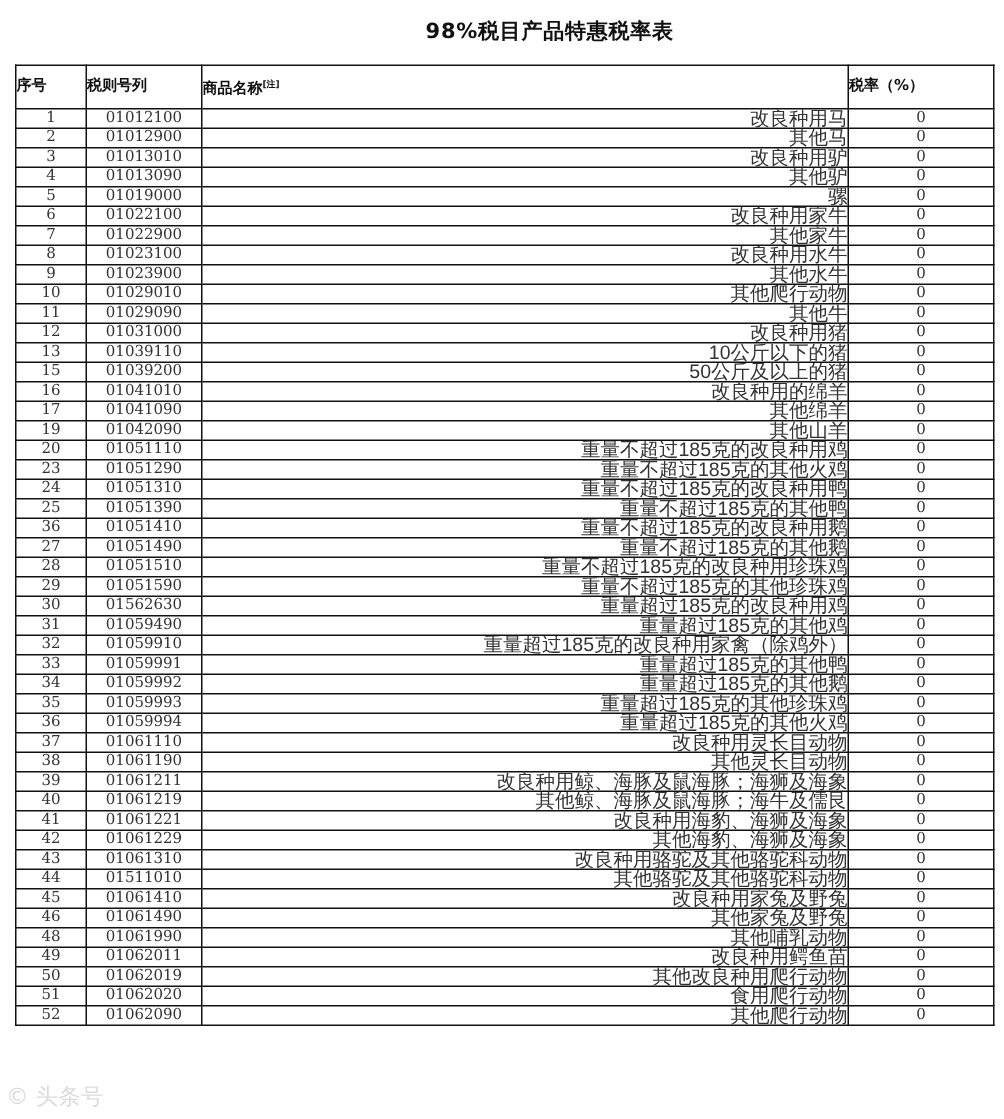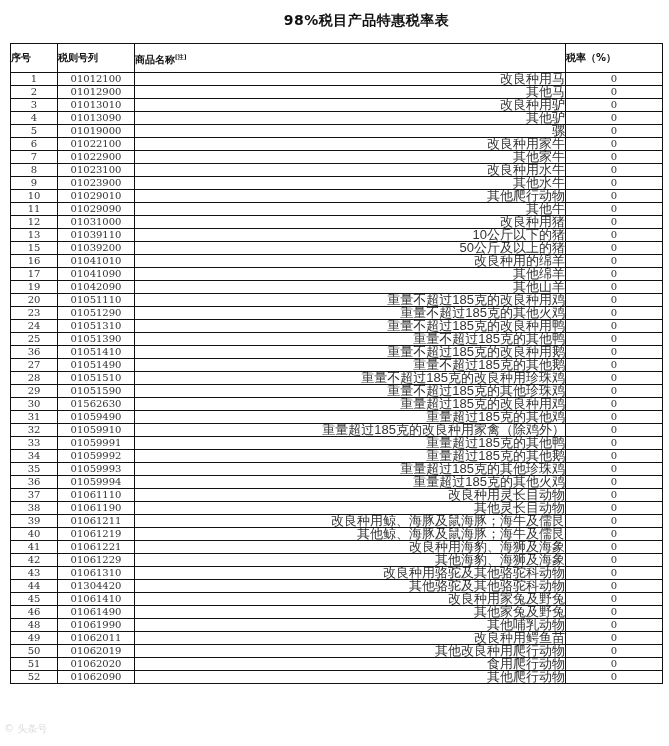--- a/index.html
+++ b/index.html
@@ -24,21 +24,21 @@
     table.rate-table th {
       height: 28px; font-family: "DejaVu Sans", sans-serif; font-weight: bold;
       font-size: 10px; color: #111; text-align: left;
     }
     table.rate-table th sup { font-size: 6px; vertical-align: 4px; }
     table.rate-table td { height: 12px; color: #333; }
     td.c-seq, td.c-code, td.c-rate { text-align: center; }
     td.c-name { text-align: right; padding-left: 2px; font-family: Liberation Sans, sans-serif; font-size: 13px; }
     col.w1 { width: 47px; } col.w2 { width: 77px; } col.w3 { width: 431px; } col.w4 { width: 97px; }
     .watermark {
-      position: absolute; left: 4px; top: 722px; font-size: 10px; color: rgba(150,150,150,0.35);
+      position: absolute; left: 4px; top: 722px; font-size: 15px; color: rgba(150,150,150,0.35);
       font-family: "DejaVu Sans", sans-serif; pointer-events: none;
     }
   </style>
 </head>
 <body>
 
 <div class="title">98%税目产品特惠税率表</div>
 
 <table class="rate-table">
   <colgroup>
@@ -256,21 +256,21 @@
       </tr>
       <tr>
         <td class="c-seq">38</td>
         <td class="c-code">01061190</td>
         <td class="c-name">其他灵长目动物</td>
         <td class="c-rate">0</td>
       </tr>
       <tr>
         <td class="c-seq">39</td>
         <td class="c-code">01061211</td>
-        <td class="c-name">改良种用鲸、海豚及鼠海豚；海牛及儒艮</td>
+        <td class="c-name">改良种用鲸、海豚及鼠海豚；海狮及海象</td>
         <td class="c-rate">0</td>
       </tr>
       <tr>
         <td class="c-seq">40</td>
         <td class="c-code">01061219</td>
         <td class="c-name">其他鲸、海豚及鼠海豚；海牛及儒艮</td>
         <td class="c-rate">0</td>
       </tr>
       <tr>
         <td class="c-seq">41</td>
@@ -285,21 +285,21 @@
         <td class="c-rate">0</td>
       </tr>
       <tr>
         <td class="c-seq">43</td>
         <td class="c-code">01061310</td>
         <td class="c-name">改良种用骆驼及其他骆驼科动物</td>
         <td class="c-rate">0</td>
       </tr>
       <tr>
         <td class="c-seq">44</td>
-        <td class="c-code">01304420</td>
+        <td class="c-code">01511010</td>
         <td class="c-name">其他骆驼及其他骆驼科动物</td>
         <td class="c-rate">0</td>
       </tr>
       <tr>
         <td class="c-seq">45</td>
         <td class="c-code">01061410</td>
         <td class="c-name">改良种用家兔及野兔</td>
         <td class="c-rate">0</td>
       </tr>
       <tr>

